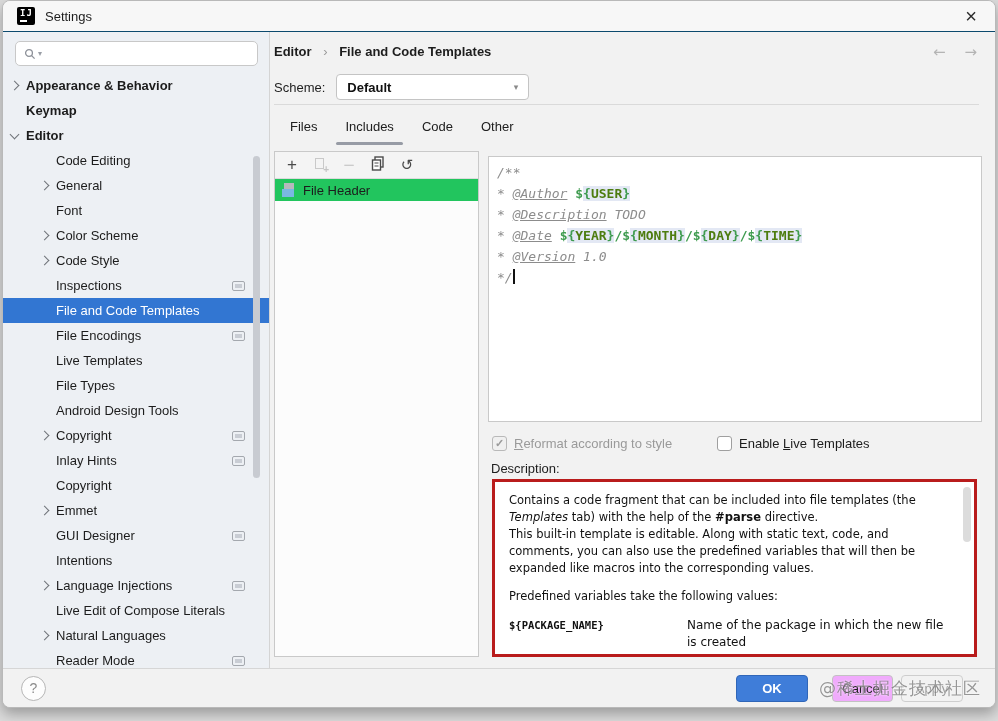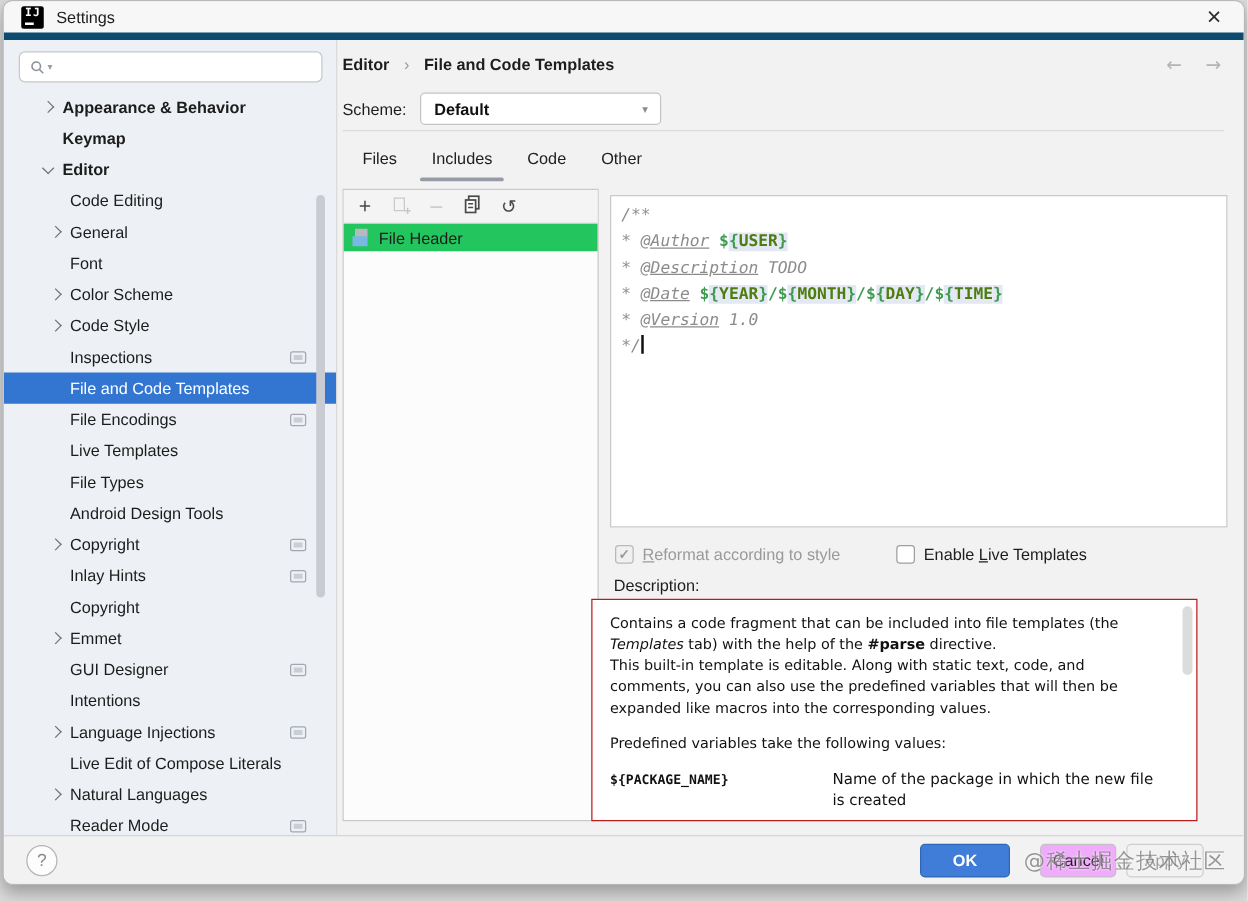--- a/index.html
+++ b/index.html
@@ -13,21 +13,21 @@
   }
   .dialog {
     position: absolute; left: 2px; top: 0; width: 994px; height: 708px;
     background: #f2f2f2; border: 1px solid #b9b9b9; border-radius: 8px;
     box-shadow: 0 6px 14px rgba(0,0,0,.30);
     display: flex; flex-direction: column; overflow: hidden;
   }
   
   .titlebar {
     height: 31px; flex: 0 0 31px; background: #f7f7f7;
-    border-bottom: 6px solid #0c4a6e;
+    border-bottom: 1px solid #0c4a6e;
     display: flex; align-items: center; padding: 0 14px;
   }
   .app-icon {
     width: 18px; height: 18px; background: #000; border-radius: 2px;
     position: relative; margin-right: 10px; flex: 0 0 18px;
   }
   .app-icon .ij {
     position: absolute; left: 3px; top: 1px; color: #fff;
     font: bold 9px "DejaVu Sans Mono", monospace; letter-spacing: 1px;
   }
@@ -43,21 +43,21 @@
   .search-box {
     position: absolute; left: 12px; top: 9px; width: 243px; height: 25px;
     background: #fff; border: 1px solid #c8c8c8; border-radius: 5px;
     display: flex; align-items: center; padding: 0 8px;
   }
   .search-box svg { flex: 0 0 12px; }
   .search-caret { font-size: 8px; color: #9a9ea6; margin-left: 2px; }
   .tree { position: absolute; left: 0; right: 0; top: 41px; bottom: 0; overflow: hidden; }
   .tree-row { height: 25px; display: flex; align-items: center; font-size: 13px; color: #1c1c1c; }
   .tree-row.bold .lbl { font-weight: bold; }
-  .tree-row.lvl0 { padding-left: 28px; }
+  .tree-row.lvl0 { padding-left: 4px; }
   .tree-row.lvl1 { padding-left: 34px; }
   .tree-row.selected { background: #3276d2; }
   .tree-row.selected .lbl { color: #fff; }
   .chev { width: 17px; height: 16px; position: relative; flex: 0 0 17px; }
   .chev.collapsed::after {
     content:''; position: absolute; left: 4px; top: 4px; width: 6px; height: 6px;
     border-right: 1.5px solid #6f7378; border-top: 1.5px solid #6f7378; transform: rotate(45deg);
   }
   .chev.expanded::after {
     content:''; position: absolute; left: 4px; top: 3px; width: 6px; height: 6px;
@@ -136,22 +136,22 @@
   .cb.disabled .box { border: 1px solid #b9b9b9; background: #f0f0f0; color: #9b9b9b; }
   .cb.enabled .box { border: 1px solid #9f9f9f; background: #fff; color: transparent; }
   .cb .cb-label { margin-left: 7px; font-size: 13px; }
   .cb.disabled .cb-label { color: #9a9a9a; }
   .cb.enabled .cb-label { color: #1d1d1d; }
   .cb1 { left: 222px; top: 404px; }
   .cb2 { left: 447px; top: 404px; }
   .desc-label { position: absolute; left: 221px; top: 429px; font-size: 13px; color: #1d1d1d; }
   
   .desc-panel {
-    position: absolute; left: 203px; top: 447px; width: 485px; height: 178px;
-    background: #fff; border: 1px solid #b91c1c; padding: 10px 26px 8px 14px;
+    position: absolute; left: 222px; top: 447px; width: 485px; height: 178px;
+    background: #fff; border: 3px solid #b91c1c; padding: 10px 26px 8px 14px;
     font-family: "DejaVu Sans", sans-serif; font-size: 11.5px; line-height: 17px; color: #111;
     overflow: hidden;
   }
   .desc-panel p { margin: 0; }
   .desc-panel p.gap { margin-bottom: 11px; }
   .var-row { display: flex; margin-top: 12px; align-items: baseline; }
   .vname { font-family: "DejaVu Sans Mono", monospace; font-weight: bold; font-size: 10.5px; width: 178px; flex: 0 0 178px; }
   .vdesc { font-size: 12px; }
   .desc-scrollbar { position: absolute; right: 3px; top: 5px; width: 8px; height: 55px; background: #dcdcdc; border-radius: 4px; }
   

